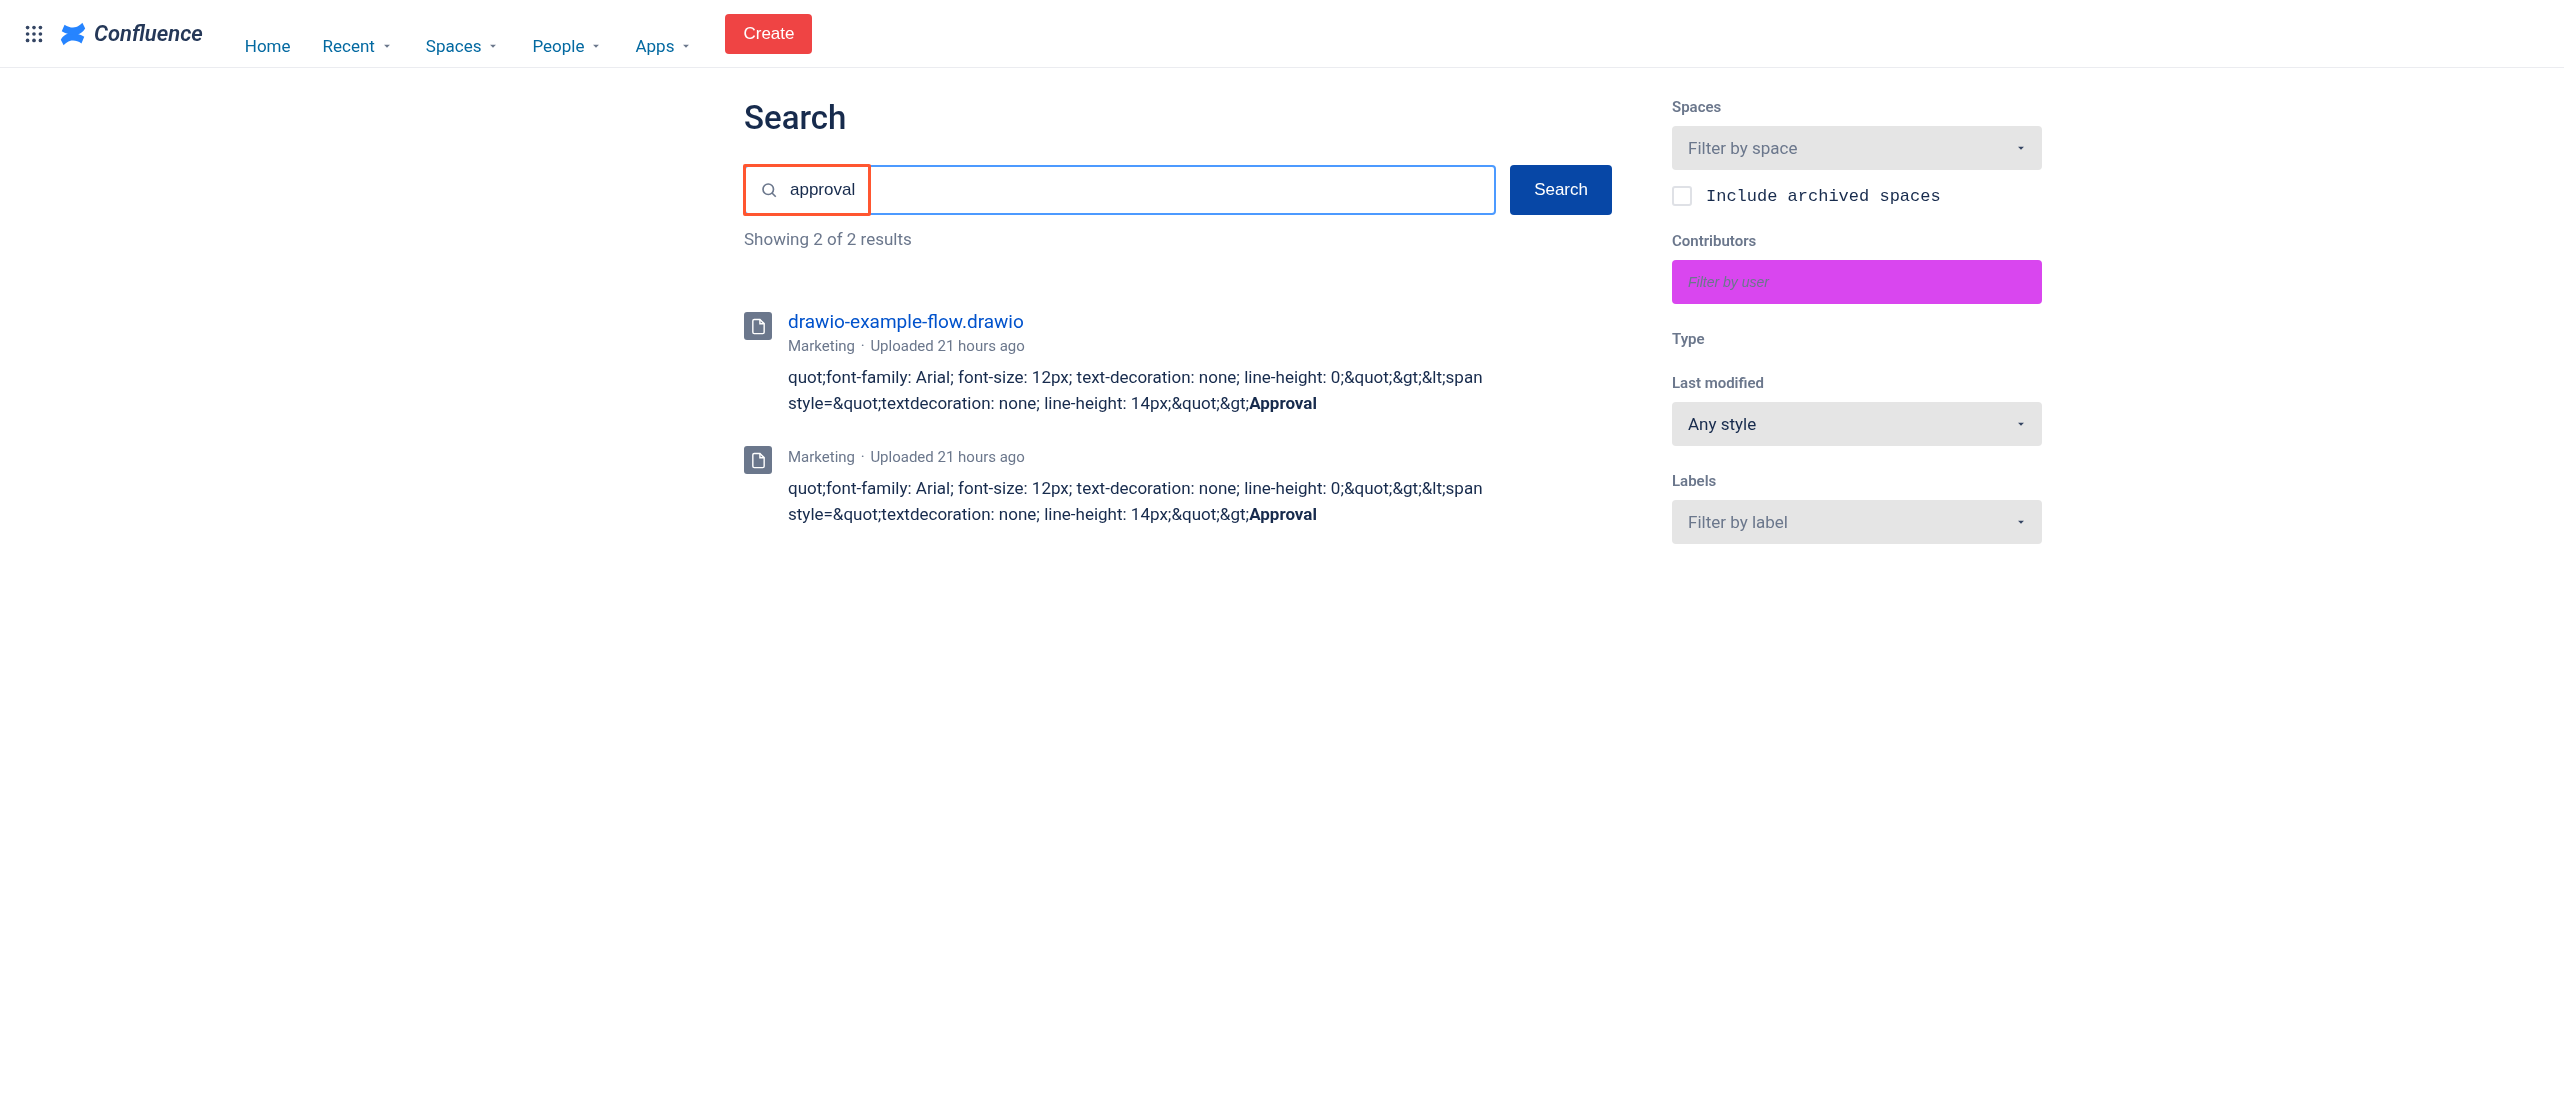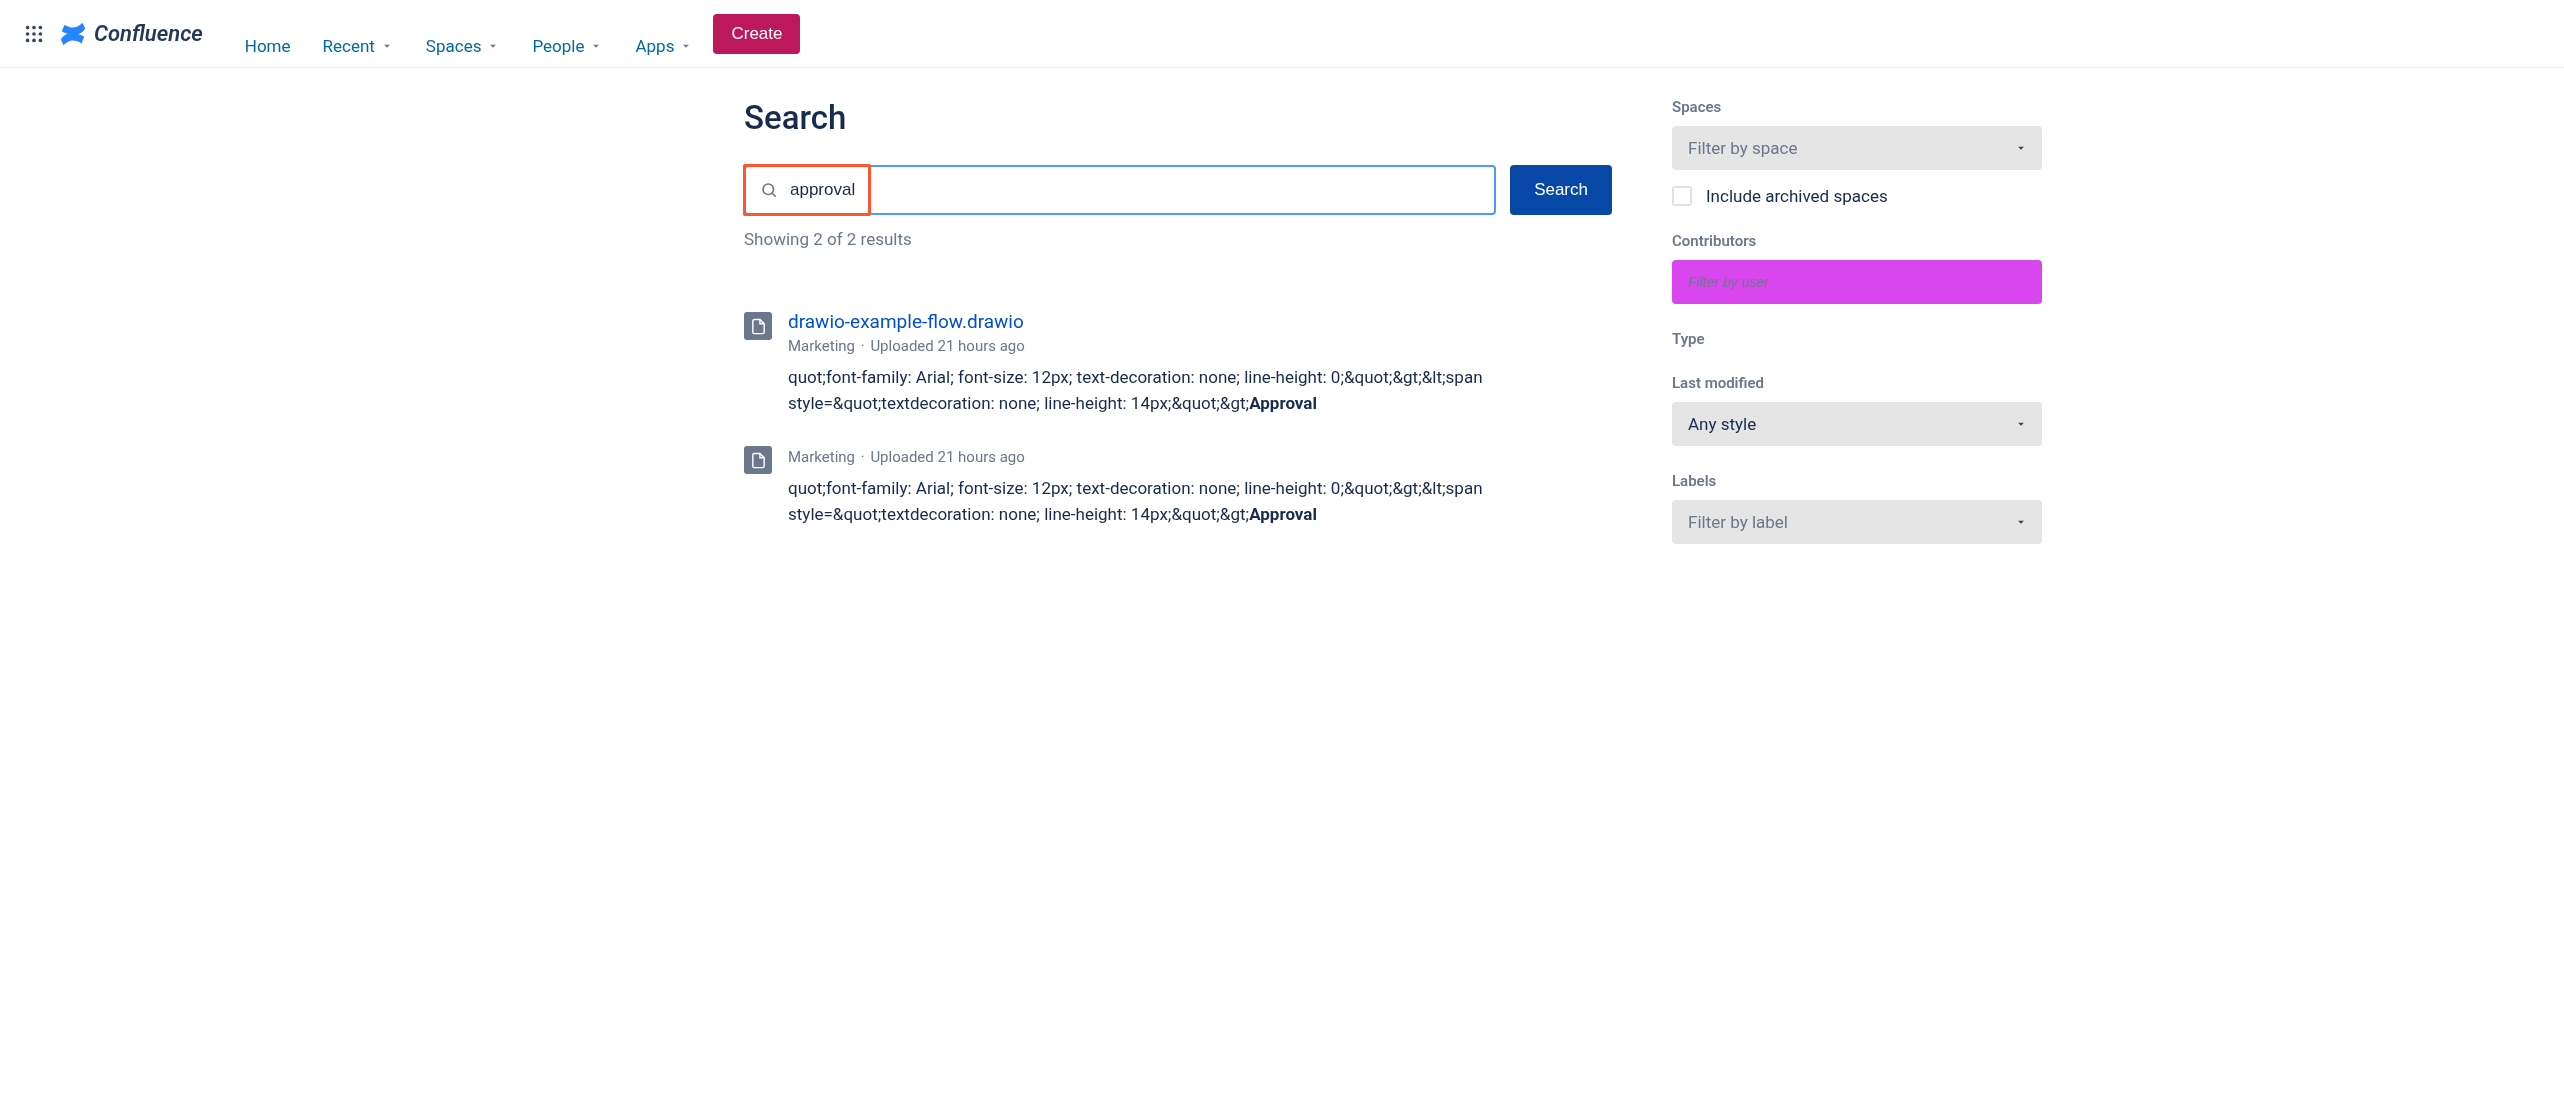--- a/index.html
+++ b/index.html
@@ -18,28 +18,29 @@
       gap: 10px;
     }
     .app-switcher { width: 28px; height: 28px; display: flex; justify-content: center; align-items: center; cursor: pointer; border-radius: 4px; color: #344563; }
     .confluence-logo { display: flex; align-items: center; gap: 6px; cursor: pointer; margin-right: 20px; font-style: italic; }
     .confluence-logo svg { width: 30px; height: 30px; }
     .confluence-logo-text { font-size: 22px; font-weight: 600; color: #253858; }
     .nav-items { display: flex; align-items: center; gap: 8px; }
     .nav-item { display: flex; align-items: center; gap: 5px; padding: 8px 12px; cursor: pointer; color: #0369a1; font-size: 17px; border-radius: 3px; margin-top: 24px; }
     .chevron { width: 14px; height: 14px; color: #6b778c; }
     .create-btn {
-      background: #be185d;
+      background: #ef4444;
       color: #fff;
       border: none;
       border-radius: 4px;
       padding: 10px 18px;
       font-size: 17px;
       font-weight: 500;
       cursor: pointer;
+      margin-left: 12px;
     }
     
     .page {
       display: flex;
       padding: 30px 20px 40px;
       gap: 60px;
       max-width: 1560px;
       margin: 0 auto;
     }
     .main { flex: 1; min-width: 0; padding-left: 222px; }
@@ -135,21 +136,21 @@
     }
     .filter-input::placeholder { color: #6B778C; }
     .checkbox-row { display: flex; align-items: center; gap: 14px; margin-top: 16px; }
     .checkbox {
       width: 20px; height: 20px;
       border: 2px solid #DFE1E6;
       border-radius: 3px;
       cursor: pointer;
       flex-shrink: 0;
     }
-    .checkbox-label { font-size: 17px; color: #172B4D; cursor: pointer; }
+    .checkbox-label { font-size: 17px; color: #172B4D; cursor: pointer; font-family: Liberation Mono, monospace; }
   </style>
 </head>
 <body>
 
 <div class="topnav">
   <div class="app-switcher">
     <svg viewBox="0 0 24 24" width="22" height="22" fill="currentColor">
         <circle cx="5" cy="5" r="2"></circle>
         <circle cx="12" cy="5" r="2"></circle>
         <circle cx="19" cy="5" r="2"></circle>

